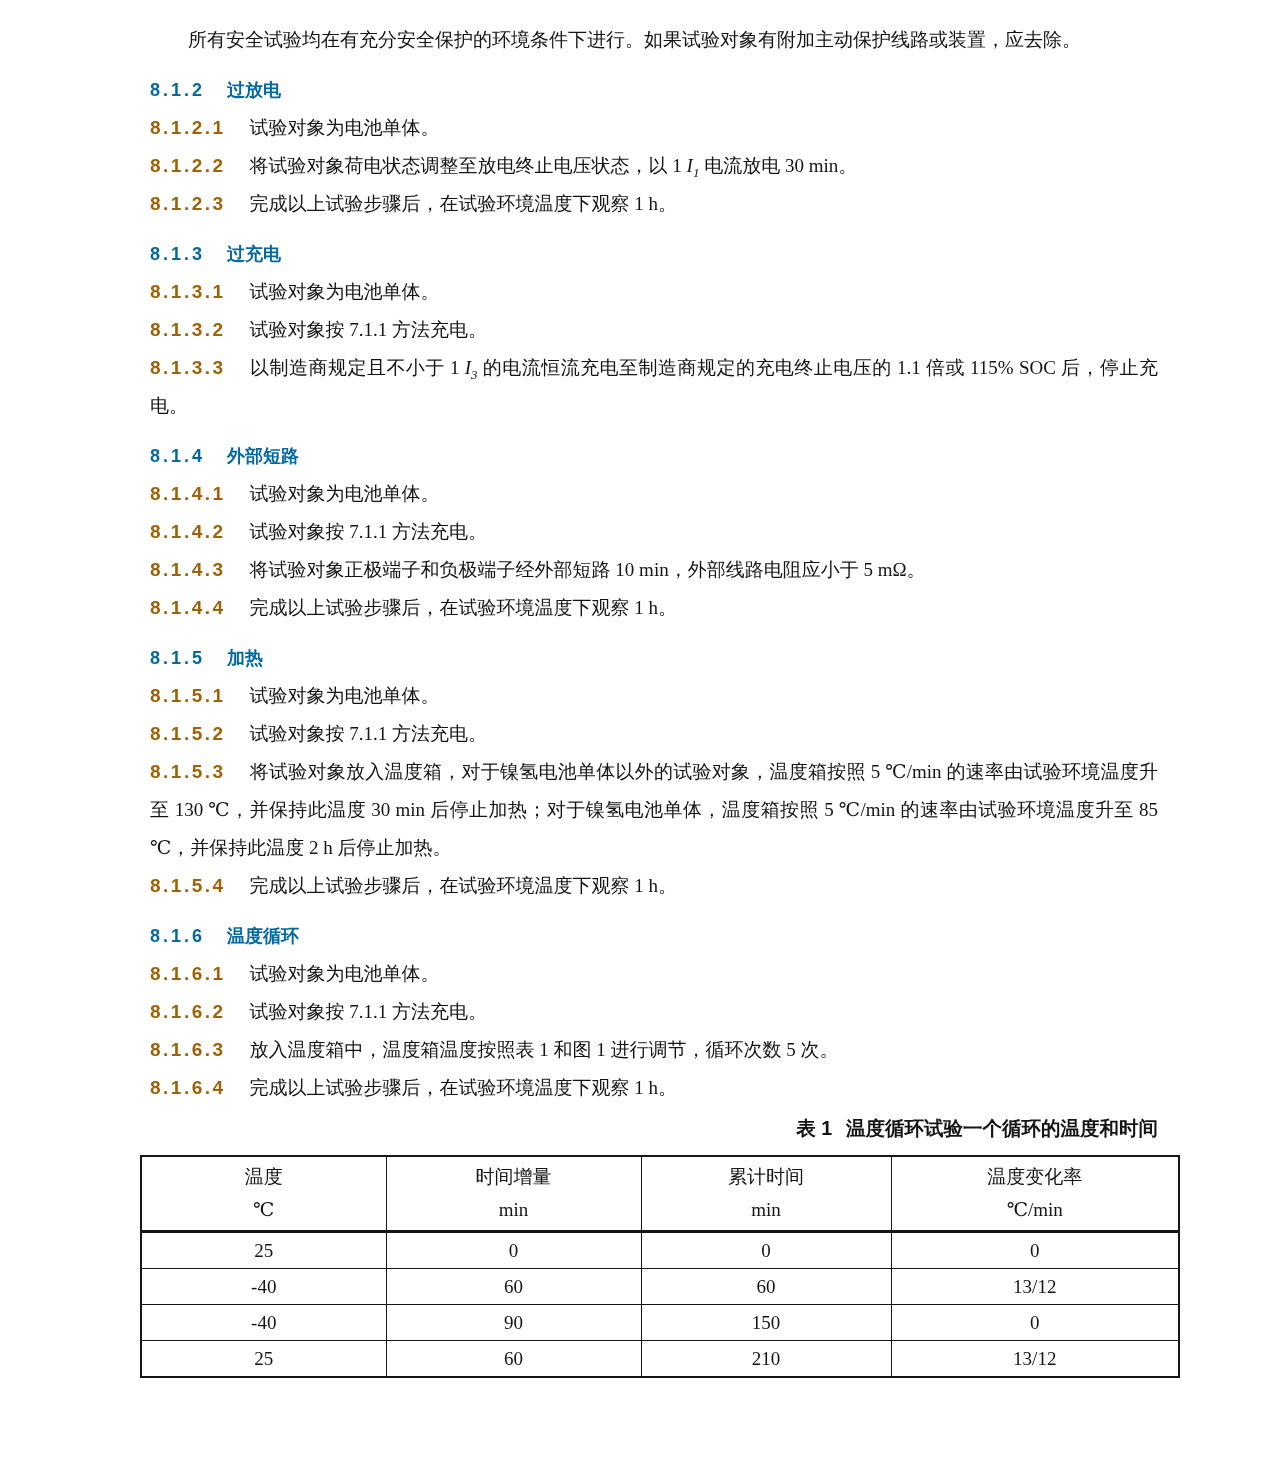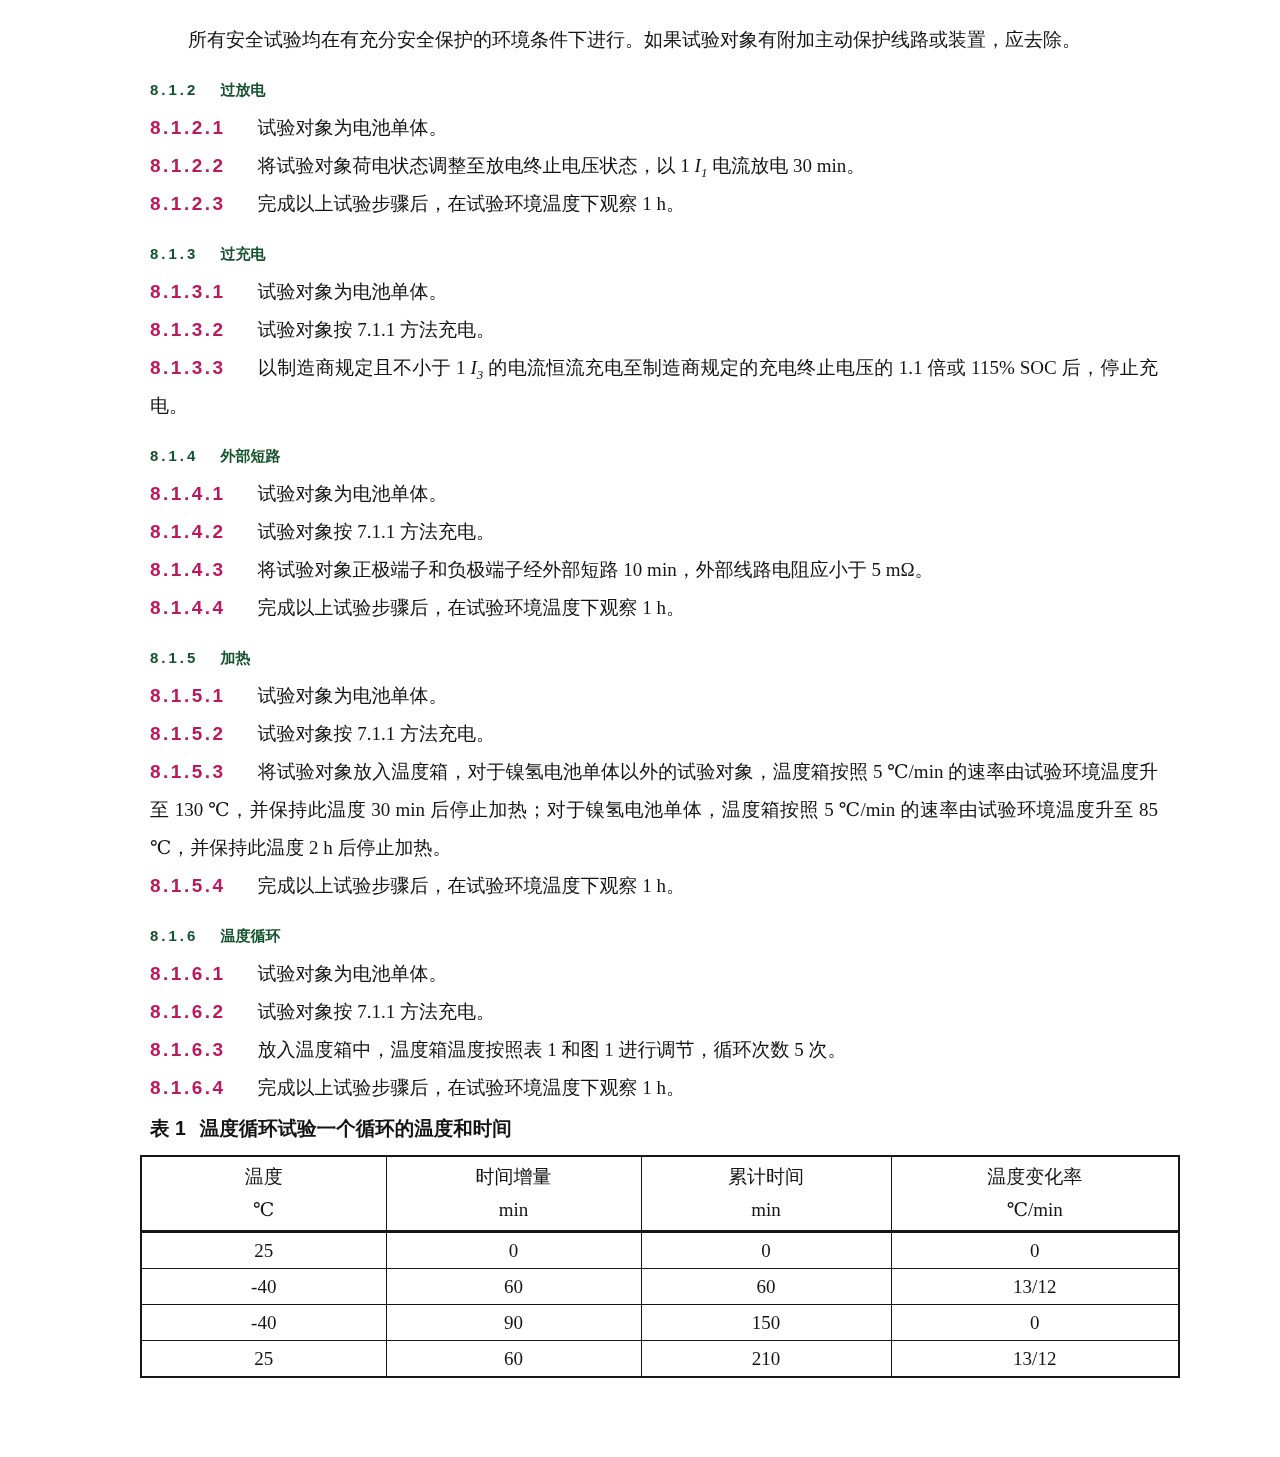--- a/index.html
+++ b/index.html
@@ -21,37 +21,37 @@
     margin: 0;
     line-height: 38px;
     text-align: justify;
   }
   p.intro { text-indent: 2em; }
   .sec {
     margin: 12px 0 0 0;
     line-height: 38px;
     font-family: "Liberation Sans", "DejaVu Sans", sans-serif;
     font-weight: bold;
-    font-size: 15px;
-    color: #14532d;
+    font-size: 18px;
+    color: #0369a1;
   }
   .sec .hnum { letter-spacing: 3px; margin-right: 22px; }
   .cnum {
     font-family: "Liberation Sans", "DejaVu Sans", sans-serif;
     font-weight: bold;
     letter-spacing: 2.5px;
-    margin-right: 32px;
-    color: #be185d;
+    margin-right: 24px;
+    color: #a16207;
   }
   .var { font-style: italic; font-family: "Liberation Serif", serif; }
   sub.vsub { font-size: 0.68em; font-style: italic; line-height: 0; }
   .tbl-caption {
     margin-top: 2px;
     line-height: 38px;
-    text-align: left;
+    text-align: right;
     font-family: "Liberation Sans", "DejaVu Sans", sans-serif;
     font-weight: bold;
     font-size: 19.5px;
   }
   .tbl-caption .cap-label { margin-right: 14px; }
   .tblwrap { margin-left: -10px; width: 1232px; }
   table.data-table {
     border-collapse: collapse;
     table-layout: fixed;
     width: 1038px;

